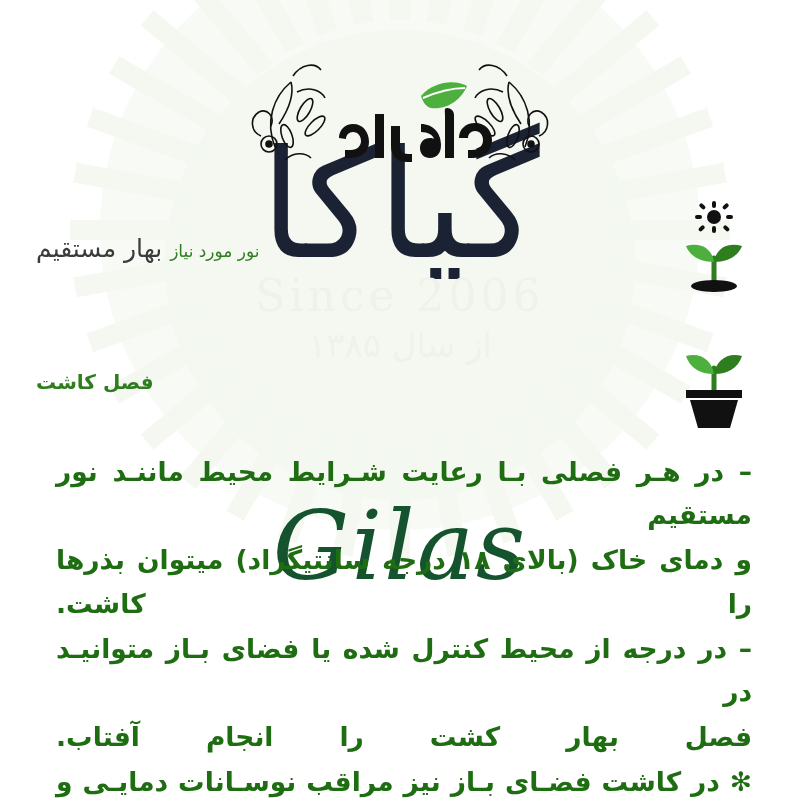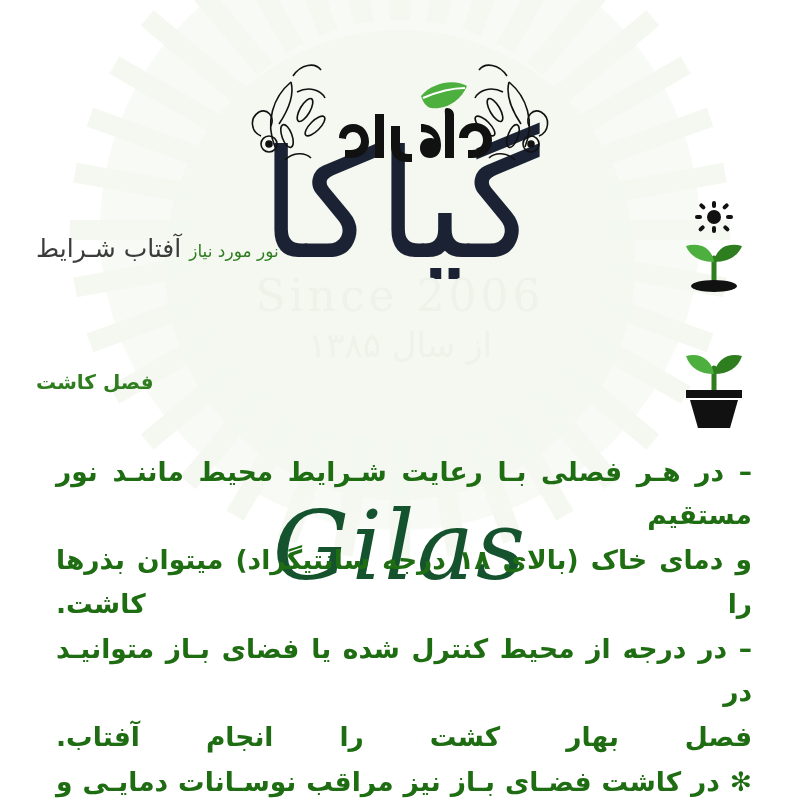--- a/index.html
+++ b/index.html
@@ -305,21 +305,21 @@
           <path d="M48 84 L48 58" stroke="#2e7d1f" stroke-width="5" fill="none" stroke-linecap="round"></path>
           <path d="M48 62 C 34 62, 24 56, 20 46 C 34 42, 46 48, 48 62 Z" fill="#4caf3e"></path>
           <path d="M48 62 C 62 62, 72 56, 76 46 C 62 42, 50 48, 48 62 Z" fill="#2e7d1f"></path>
           <ellipse cx="48" cy="86" rx="23" ry="6" fill="#111"></ellipse>
         </g>
       </svg>
     </div>
     <div class="row-text">
       <div class="light-line">
         <b>نور مورد نیاز</b>
-        <span>آفتاب شـرایط</span>
+        <span>بهار مستقیم</span>
       </div>
     </div>
   </div>
 
   <div class="row season-row">
     <div class="row-icon">
       <svg class="icon-pot" width="96" height="104" viewBox="0 0 96 104">
         <g>
           <path d="M48 62 L48 40" stroke="#2e7d1f" stroke-width="5" fill="none" stroke-linecap="round"></path>
           <path d="M48 46 C 34 46, 24 40, 20 28 C 34 24, 46 32, 48 46 Z" fill="#4caf3e"></path>

